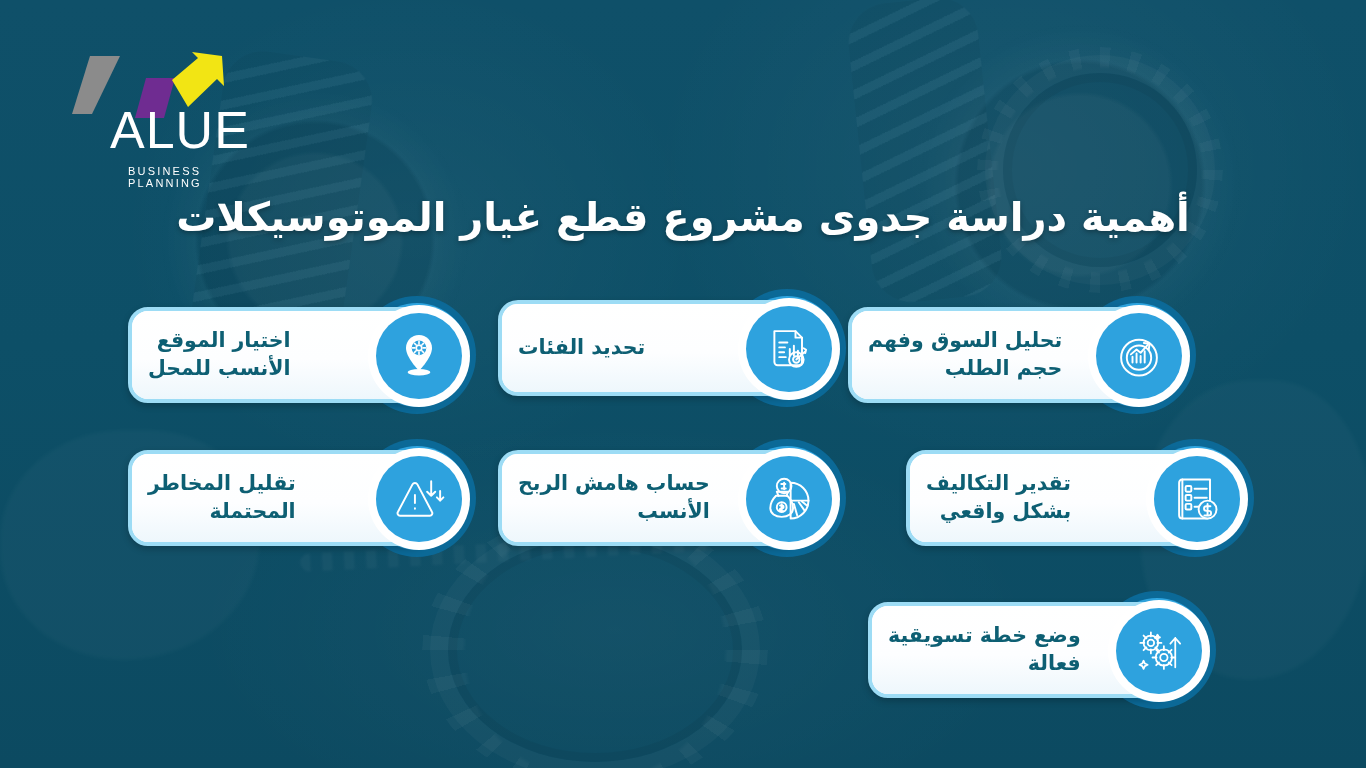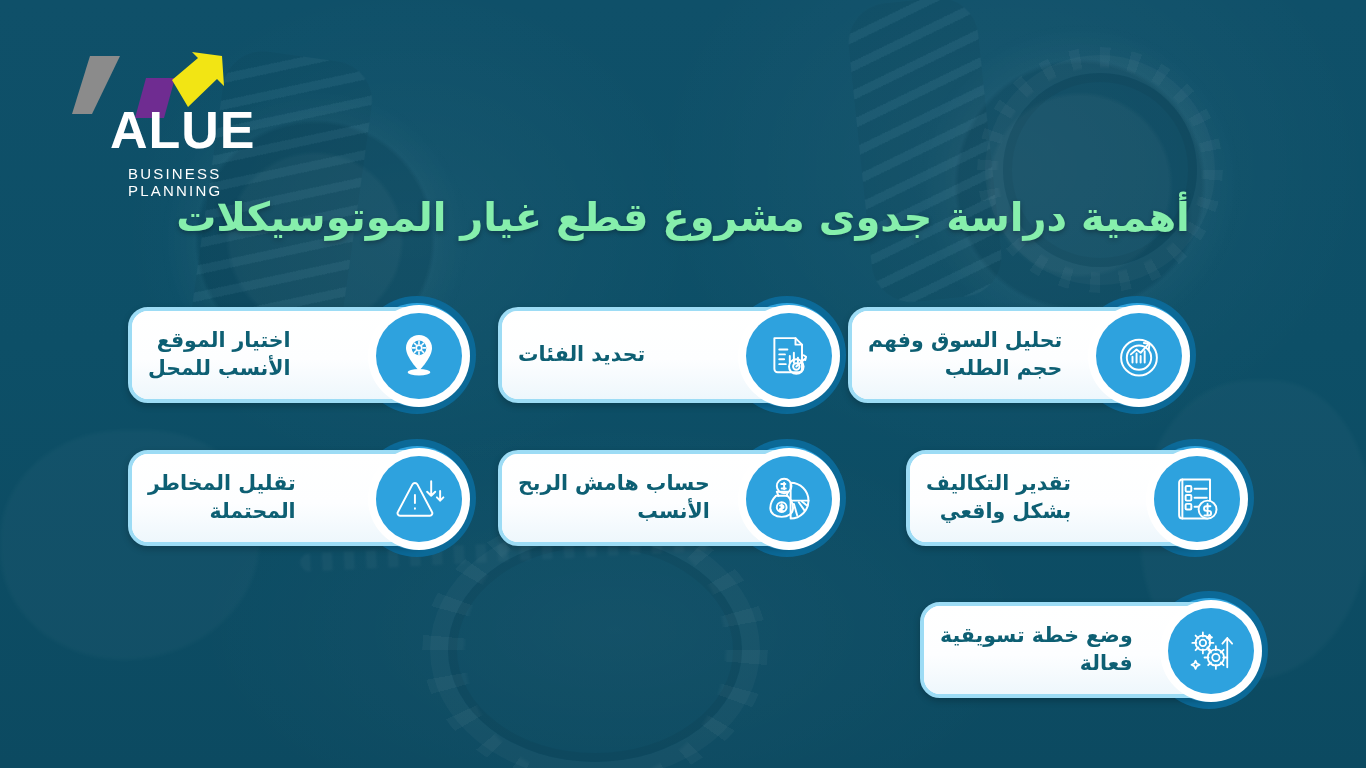--- a/index.html
+++ b/index.html
@@ -63,34 +63,34 @@
       rgba(255,255,255,.035) 0 10px, rgba(255,255,255,0) 10px 22px);
     border-radius:20px; filter:blur(.8px);
   }
 
   
   .logo { position:absolute; left:72px; top:52px; width:200px; height:115px; direction:ltr; }
   .logo-mark { position:absolute; left:0; top:0; width:190px; height:68px; }
   .logo-text {
     position:absolute; left:38px; top:52px;
     font-family:"Liberation Sans", sans-serif;
-    font-size:52px; letter-spacing:1px; font-weight:700;
+    font-size:52px; letter-spacing:1px; font-weight:400;
     color:#ffffff; line-height:1;
   }
   .logo-sub {
     position:absolute; left:56px; top:113px;
     font-family:"Liberation Sans", sans-serif;
-    font-size:15px; letter-spacing:2.2px; font-weight:400; color:#ffffff;
+    font-size:11px; letter-spacing:2.2px; font-weight:400; color:#ffffff;
   }
 
   
   .headline {
     position:absolute; top:192px; left:0; width:1366px;
     text-align:center;
-    color:#86efac;
+    color:#ffffff;
     font-family:"DejaVu Sans", sans-serif;
     font-weight:bold;
     font-size:40px;
     letter-spacing:1px;
     line-height:1.25;
     text-shadow:0 2px 5px rgba(0,0,0,.30);
     white-space:nowrap;
   }
 
   
@@ -200,21 +200,21 @@
         <div class="icon-circle">
     <svg viewBox="0 0 64 64" fill="none" stroke="#ffffff" stroke-width="2.4" stroke-linecap="round" stroke-linejoin="round">
       <circle cx="32" cy="34" r="22"></circle>
       <circle cx="32" cy="34" r="15"></circle>
       <path d="M24 40v-7M29 40v-11M34 40v-8M39 40v-14"></path>
       <path d="M22 30l7-6 5 4 9-10"></path>
       <path d="M38 16l7 1-1 7"></path>
     </svg>
         </div>
       </div>
-      <div class="card" style="left: 498px; top: 296px;">
+      <div class="card" style="left: 498px; top: 289px;">
         <div class="ring-outer"></div>
         <div class="ring-mid"></div>
         <div class="ring-hole"></div>
         <div class="plate">
           <div class="plate-inner"></div>
         </div>
         <div class="card-label">
           <div>
             <span>تحديد الفئات</span>
           </div>
@@ -324,21 +324,21 @@
         </div>
         <div class="icon-circle">
     <svg viewBox="0 0 64 64" fill="none" stroke="#ffffff" stroke-width="2.4" stroke-linecap="round" stroke-linejoin="round">
       <path d="M24 14L6 48a3 3 0 0 0 2.6 4.5h36.8A3 3 0 0 0 48 48L30 14a3.4 3.4 0 0 0-6 0z"></path>
       <path d="M27 27v10M27 43.5v.5"></path>
       <path d="M47 10v18M47 28l-5-5M47 28l5-5"></path>
       <path d="M58 22v12M58 34l-4-4M58 34l4-4"></path>
     </svg>
         </div>
       </div>
-      <div class="card" style="left: 920px; top: 591px;">
+      <div class="card" style="left: 868px; top: 591px;">
         <div class="ring-outer"></div>
         <div class="ring-mid"></div>
         <div class="ring-hole"></div>
         <div class="plate">
           <div class="plate-inner"></div>
         </div>
         <div class="card-label">
           <div>
             <span>وضع خطة تسويقية</span>
             <span>فعالة</span>

